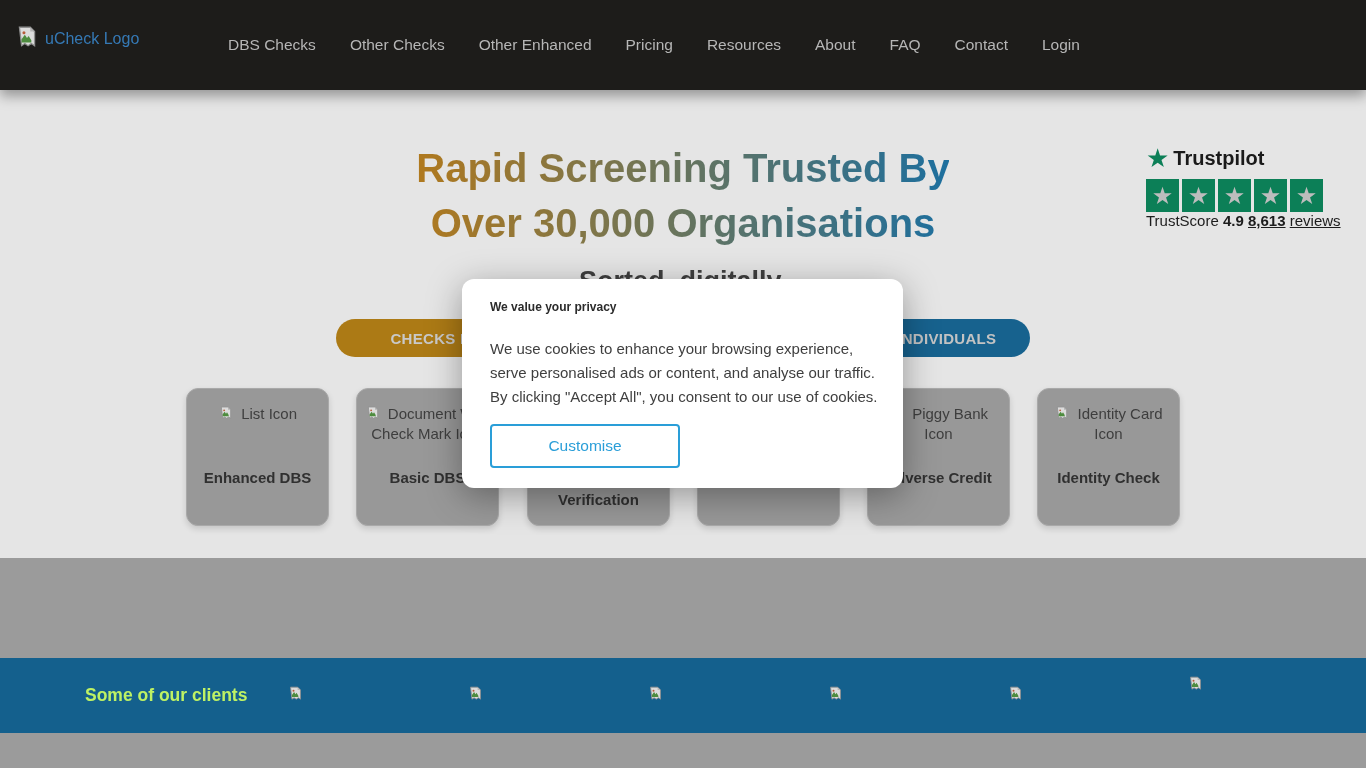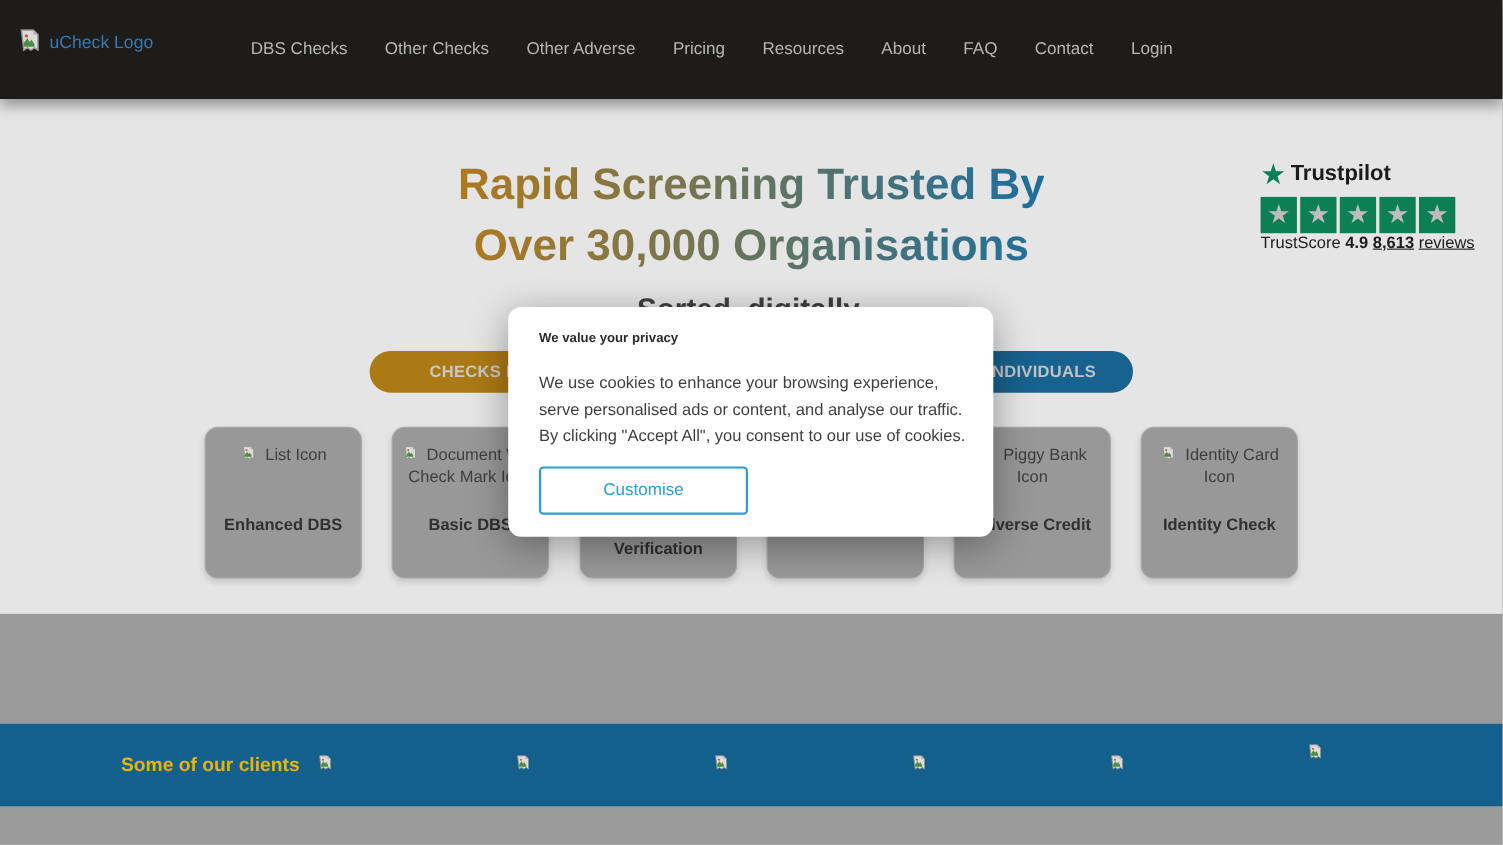--- a/index.html
+++ b/index.html
@@ -92,21 +92,21 @@
   .card-label .label-line { min-height:22px; }
 
   
   .clients-bar {
     position:absolute; left:0; top:658px; width:1366px; height:75px;
     background:#14608d;
   }
   .clients-title {
     position:absolute; left:85px; top:0; height:75px;
     display:flex; align-items:center;
-    color:#eab308; font-size:17.5px; font-weight:700;margin-left:25px;
+    color:#bef264; font-size:17.5px; font-weight:700;
   }
   .client-logo { position:absolute; top:27px; }
   .client-logo:nth-of-type(6) { top:17px; }
 
   
   .cookie-modal {
     position:absolute; left:462px; top:279px; width:441px; height:209px;
     background:#ffffff; border-radius:12px;
     box-shadow:0 8px 35px rgba(0,0,0,0.35);
     z-index:20;
@@ -144,21 +144,21 @@
     <path d="M5 3 h10 l4 4 v13 l-3 -2 -3 2 -3 -2 -3 2 z" fill="#dcdcdc" stroke="#8f8f8f" stroke-width="1.2"></path>
     <path d="M15 3 v4 h4 z" fill="#b5b5b5"></path>
     <path d="M7 14 l3 -4 2 3 1.5 -2 2.5 4 v2 h-9 z" fill="#4e8c3f"></path>
     <circle cx="9.2" cy="8" r="1.4" fill="#b85c3a"></circle>
   </svg></span>
       <span>uCheck Logo</span>
     </a>
     <nav class="main-nav" id="main-nav">
         <div class="nav-item">DBS Checks</div>
         <div class="nav-item">Other Checks</div>
-        <div class="nav-item">Other Adverse</div>
+        <div class="nav-item">Other Enhanced</div>
         <div class="nav-item">Pricing</div>
         <div class="nav-item">Resources</div>
         <div class="nav-item">About</div>
         <div class="nav-item">FAQ</div>
         <div class="nav-item">Contact</div>
         <div class="nav-item">Login</div>
       </nav>
   </header>
 
   <main class="hero">

